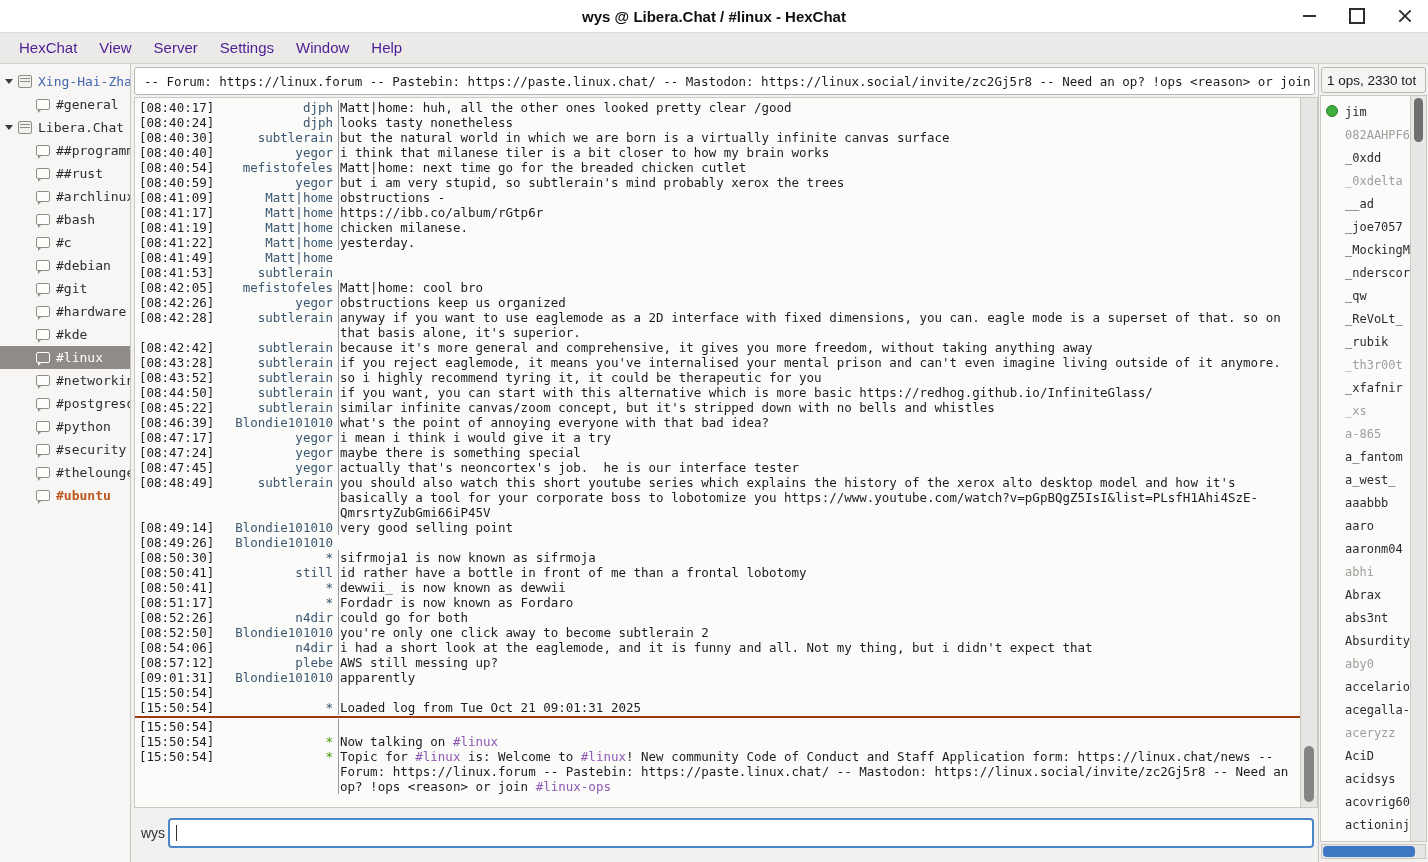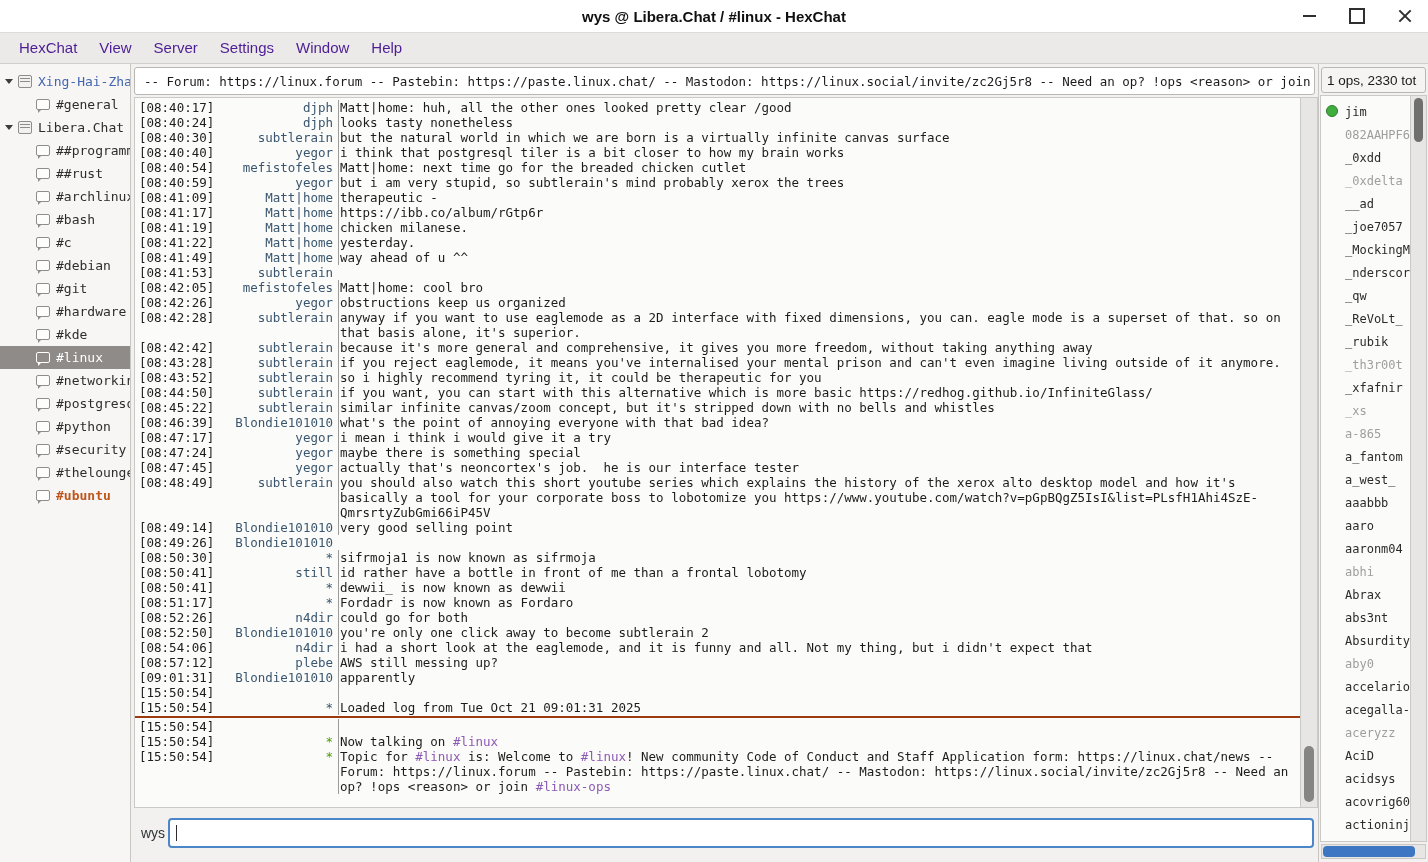--- a/index.html
+++ b/index.html
@@ -227,42 +227,42 @@
                 <span class="c-ts">[08:40:30]</span>
                 <span class="c-nick">subtlerain</span>
               </div>
               <div class="c-msg">but the natural world in which we are born is a virtually infinite canvas surface</div>
             </div>
             <div class="chat-row">
               <div class="c-left">
                 <span class="c-ts">[08:40:40]</span>
                 <span class="c-nick">yegor</span>
               </div>
-              <div class="c-msg">i think that postgresql tiler is a bit closer to how my brain works</div>
+              <div class="c-msg">i think that milanese tiler is a bit closer to how my brain works</div>
             </div>
             <div class="chat-row">
               <div class="c-left">
                 <span class="c-ts">[08:40:54]</span>
                 <span class="c-nick">mefistofeles</span>
               </div>
               <div class="c-msg">Matt|home: next time go for the breaded chicken cutlet</div>
             </div>
             <div class="chat-row">
               <div class="c-left">
                 <span class="c-ts">[08:40:59]</span>
                 <span class="c-nick">yegor</span>
               </div>
               <div class="c-msg">but i am very stupid, so subtlerain's mind probably xerox the trees</div>
             </div>
             <div class="chat-row">
               <div class="c-left">
                 <span class="c-ts">[08:41:09]</span>
                 <span class="c-nick">Matt|home</span>
               </div>
-              <div class="c-msg">therapeutic -</div>
+              <div class="c-msg">obstructions -</div>
             </div>
             <div class="chat-row">
               <div class="c-left">
                 <span class="c-ts">[08:41:17]</span>
                 <span class="c-nick">Matt|home</span>
               </div>
               <div class="c-msg">https://ibb.co/album/rGtp6r</div>
             </div>
             <div class="chat-row">
               <div class="c-left">
@@ -276,21 +276,20 @@
                 <span class="c-ts">[08:41:22]</span>
                 <span class="c-nick">Matt|home</span>
               </div>
               <div class="c-msg">yesterday.</div>
             </div>
             <div class="chat-row">
               <div class="c-left">
                 <span class="c-ts">[08:41:49]</span>
                 <span class="c-nick">Matt|home</span>
               </div>
-              <div class="c-msg">way ahead of u ^^</div>
             </div>
             <div class="chat-row">
               <div class="c-left">
                 <span class="c-ts">[08:41:53]</span>
                 <span class="c-nick">subtlerain</span>
               </div>
             </div>
             <div class="chat-row">
               <div class="c-left">
                 <span class="c-ts">[08:42:05]</span>

